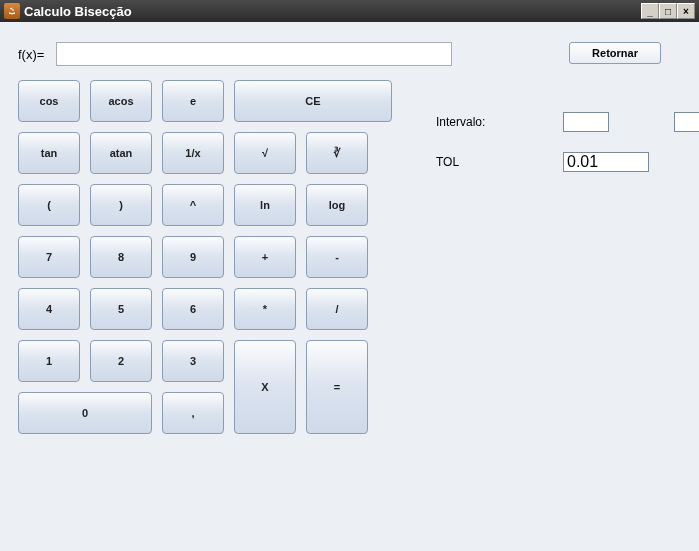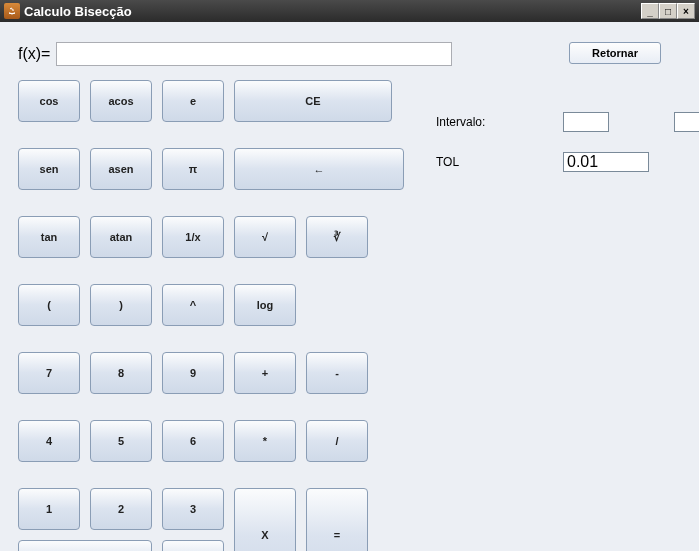--- a/index.html
+++ b/index.html
@@ -44,21 +44,21 @@
     background: #eceff4;
     height: calc(551px - 22px);
     padding: 20px 18px 10px 18px;
     position: relative;
   }
   .fx-row {
     display: flex;
     align-items: center;
     margin-bottom: 14px;
   }
-  .fx-row label { width: 38px; font-size: 16px; }
+  .fx-row label { width: 38px; font-size: 13px; }
   .fx-input {
     width: 396px;
     height: 24px;
     border: 1px solid #abadb3;
     background: #fff;
     padding: 2px 4px;
     font-size: 12px;
   }
   .retornar-btn {
     position: absolute;
@@ -96,21 +96,21 @@
   .intv { width: 46px; }
   .intv + .intv { margin-left: 18px; }
   .tol { width: 86px; }
   .keypad {
     margin-top: 0;
     width: 400px;
   }
   .krow {
     display: flex;
     gap: 10px;
-    margin-bottom: 26px;
+    margin-bottom: 10px;
   }
   .kbtn {
     background: linear-gradient(#fbfcfd, #dbe3ef 50%, #cfd9e8);
     border: 1px solid #8a9db5;
     border-radius: 4px;
     font-size: 11px;
     font-weight: bold;
     color: #222;
     cursor: pointer;
     display: flex;
@@ -169,36 +169,31 @@
   </div>
 
   <div class="keypad">
     <div class="krow">
       <button class="kbtn w1">cos</button>
       <button class="kbtn w1">acos</button>
       <button class="kbtn w1">e</button>
       <button class="kbtn" style="width:158px">CE</button>
     </div>
     <div class="krow">
-      <button class="kbtn w1">sen</button>
-      <button class="kbtn w1">asen</button>
-      <button class="kbtn w1">π</button>
-      <button class="kbtn" style="width:170px">←</button>
-    </div>
-    <div class="krow">
       <button class="kbtn w1">tan</button>
       <button class="kbtn w1">atan</button>
       <button class="kbtn w1">1/x</button>
       <button class="kbtn w1">√</button>
       <button class="kbtn w1">∛</button>
     </div>
     <div class="krow">
       <button class="kbtn w1">(</button>
       <button class="kbtn w1">)</button>
       <button class="kbtn w1">^</button>
+      <button class="kbtn w1">ln</button>
       <button class="kbtn w1">log</button>
     </div>
     <div class="krow">
       <button class="kbtn w1">7</button>
       <button class="kbtn w1">8</button>
       <button class="kbtn w1">9</button>
       <button class="kbtn w1">+</button>
       <button class="kbtn w1">-</button>
     </div>
     <div class="krow">

